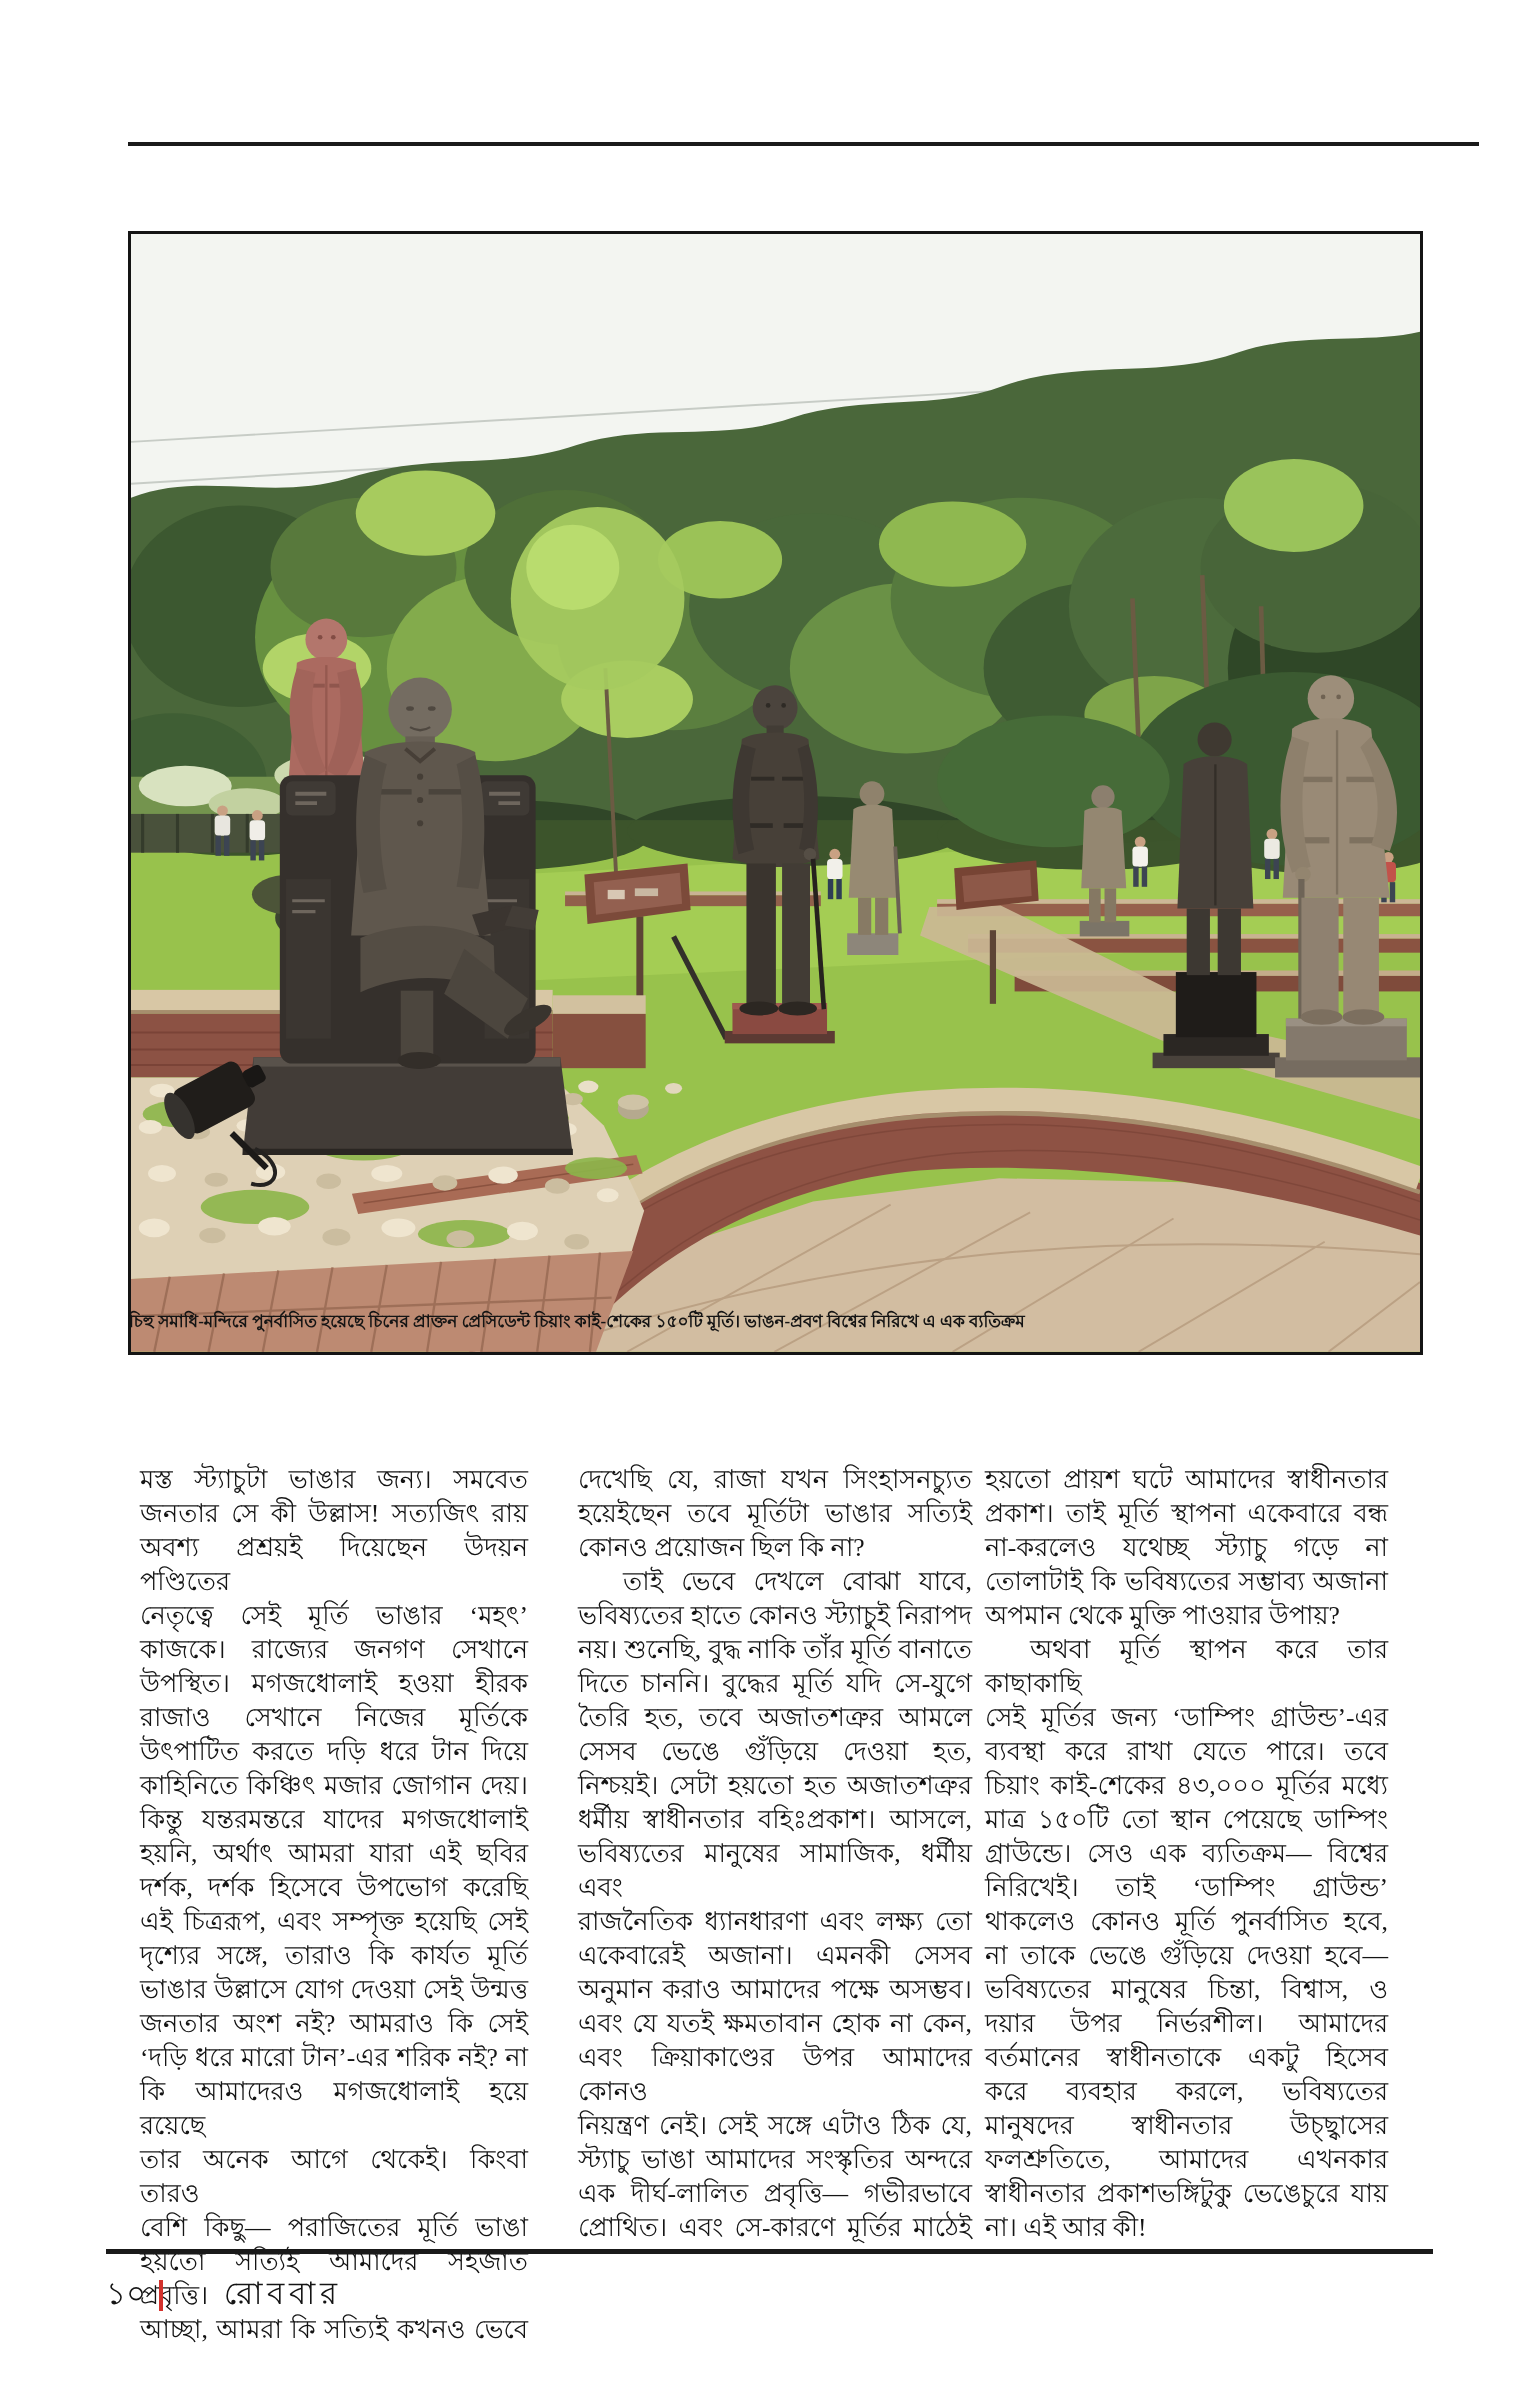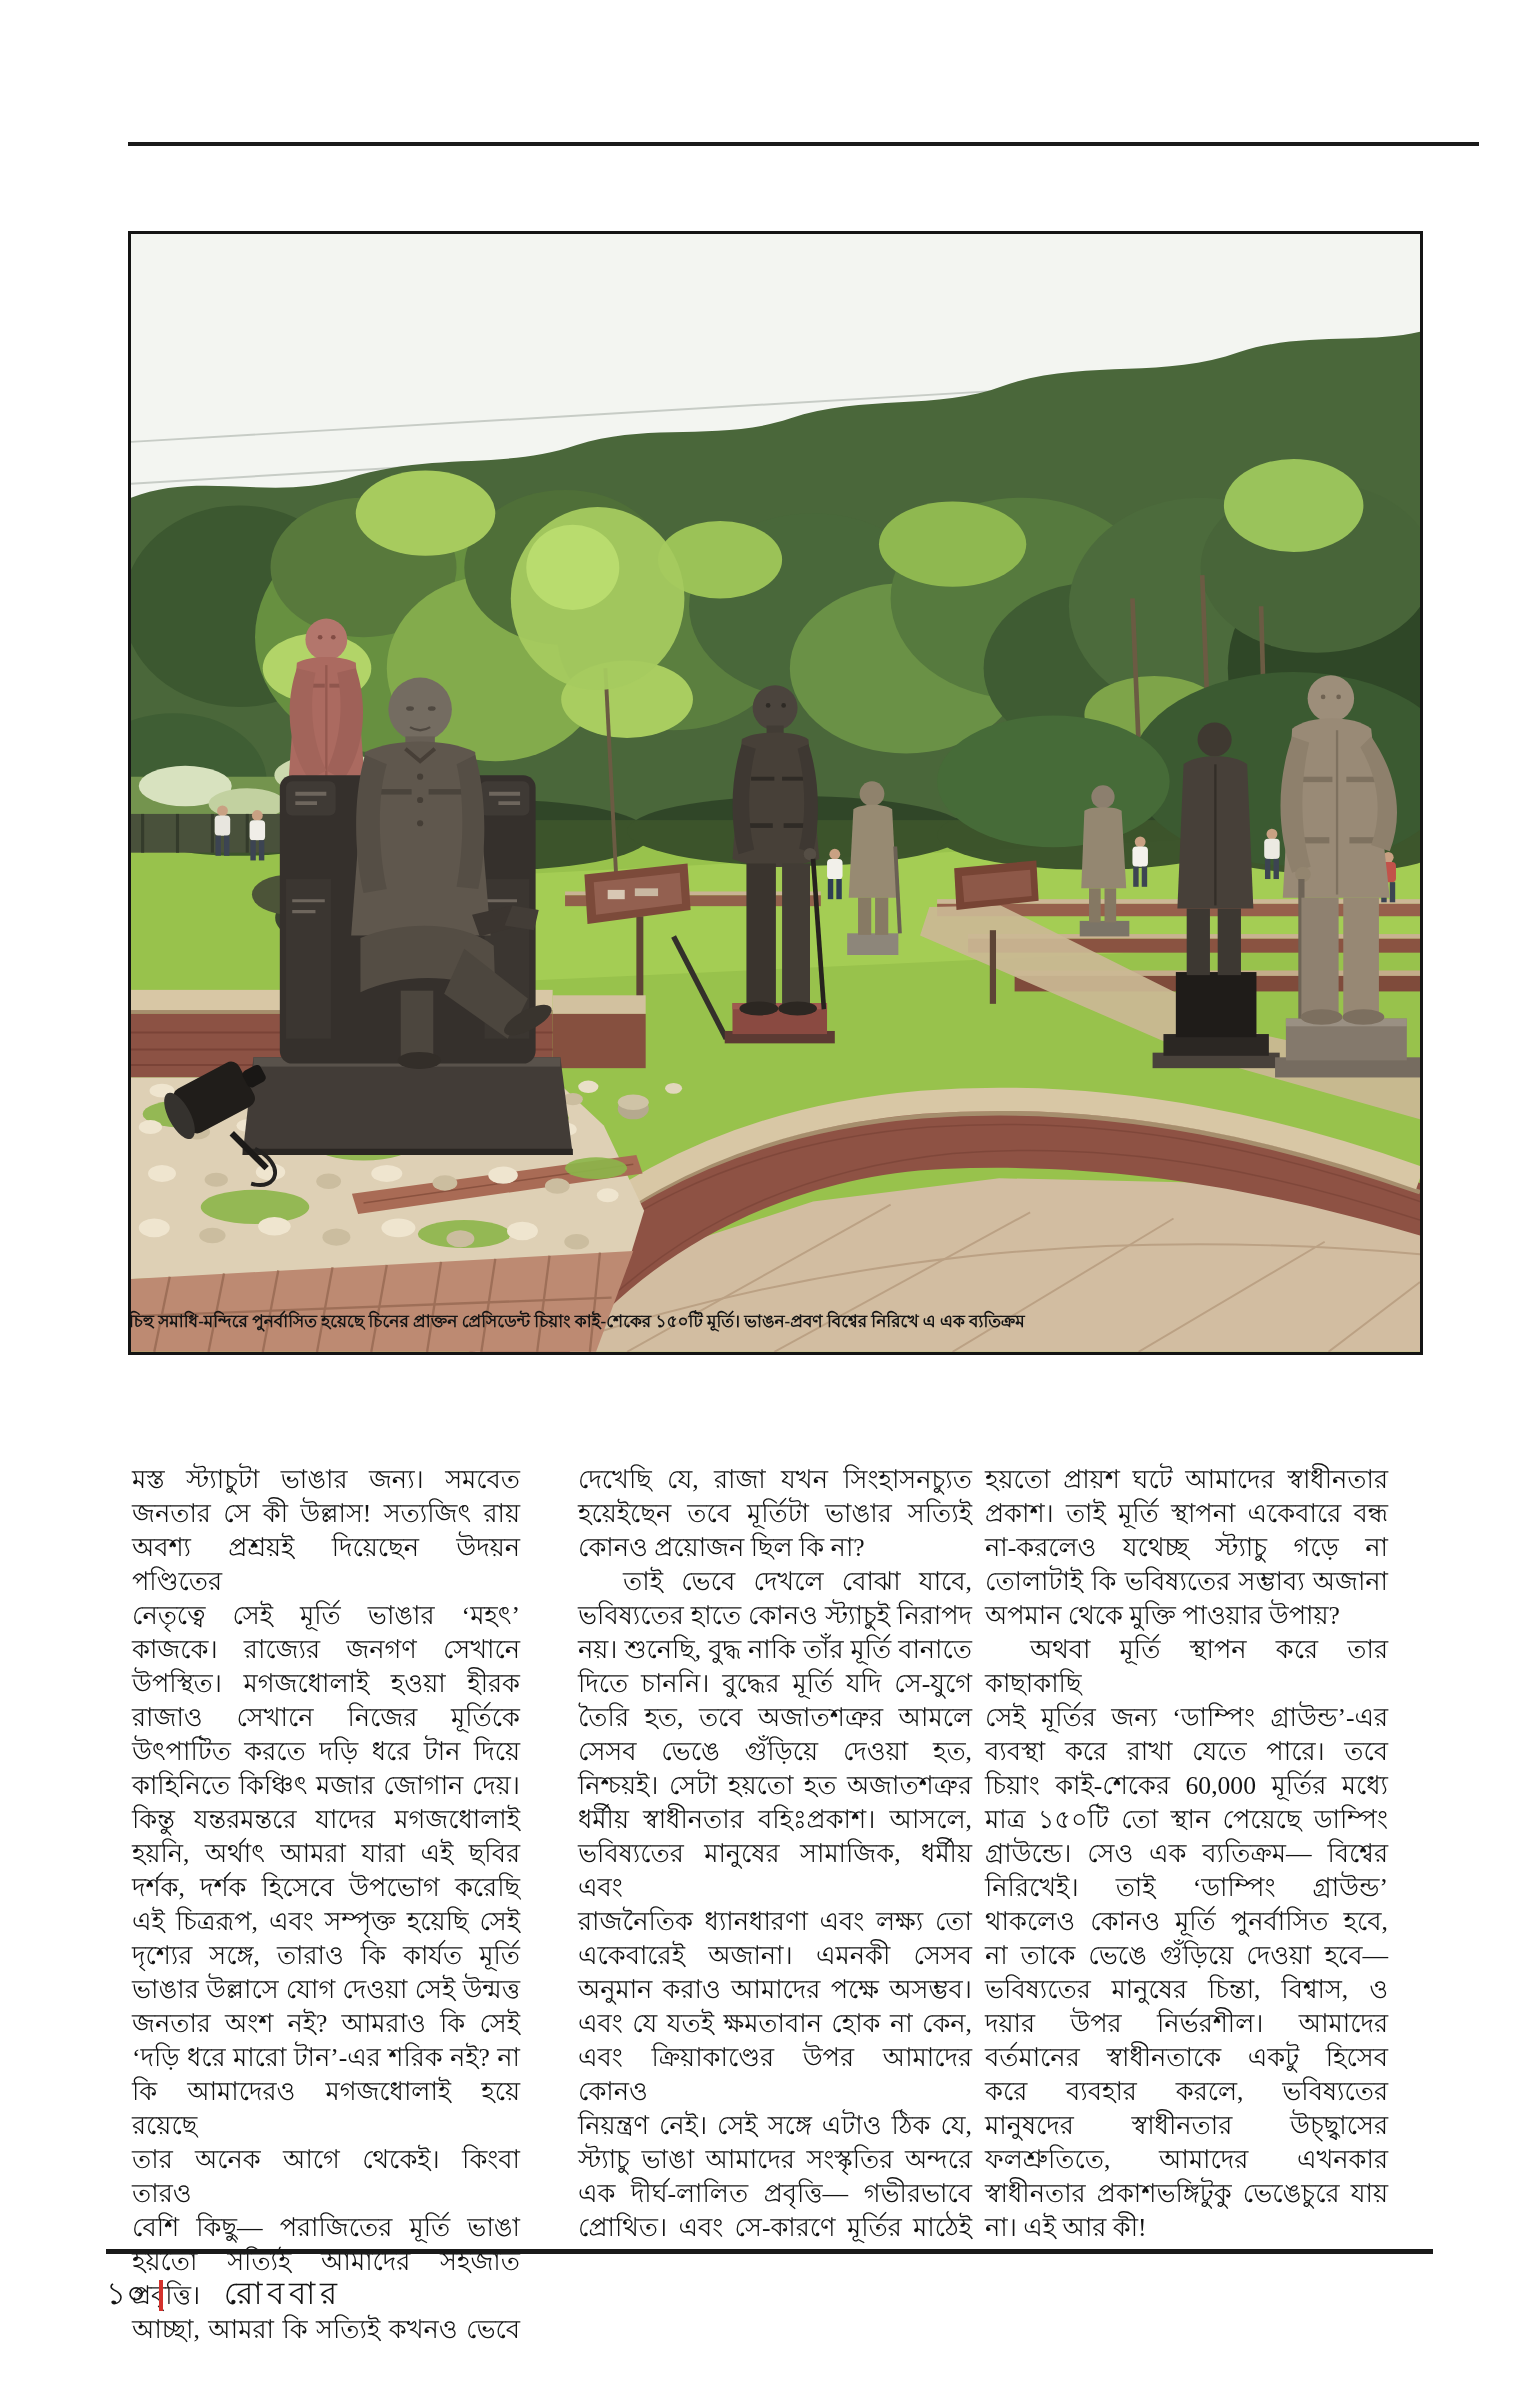--- a/index.html
+++ b/index.html
@@ -7,21 +7,21 @@
         font-family:"Liberation Serif", serif;color:var(--text,#141414);}
   .rule{position:absolute;background:var(--rule,#1a1a1a);}
   .top-rule{left:128px;top:142px;width:1351px;height:3.9px;}
   .photo-frame{position:absolute;left:128px;top:231px;width:1295px;height:1124px;
                box-sizing:border-box;border:3.1px solid #141414;background:#f3f5f1;}
   .photo-frame svg{display:block;}
   .caption{position:absolute;left:129px;top:1311px;width:1289px;text-align:left;
            font-size:17px;font-weight:600;line-height:1.35;}
   .columns{position:absolute;left:128px;top:1463px;width:1308px;}
   .col{position:absolute;top:0;font-size:25.6px;line-height:34px;}
-  .col-1{left:4px;width:388px;}
+  .col-1{left:12px;width:388px;}
   .col-2{left:450px;width:394px;}
   .col-3{left:857px;width:403px;}
   .line{text-align:justify;text-align-last:justify;white-space:normal;}
   .line.flush{text-align-last:left;}
   .line.indent{text-indent:45px;}
   .footer-rule{left:106px;top:2249px;width:1327px;height:5.4px;}
   .footer{position:absolute;left:106px;top:2269px;font-size:31px;display:flex;align-items:center;}
   .footer .bar{display:inline-block;width:4.7px;height:31px;background:var(--accent,#d3312c);
                margin:0 12.4px;}
   .footer .pub{letter-spacing:4.7px;margin-left:48px;}
@@ -483,21 +483,21 @@
       </div>
     <div class="col col-3">
         <div class="line">হয়তো প্রায়শ ঘটে আমাদের স্বাধীনতার</div>
         <div class="line">প্রকাশ। তাই মূর্তি স্থাপনা একেবারে বন্ধ</div>
         <div class="line">না-করলেও যথেচ্ছ স্ট্যাচু গড়ে না</div>
         <div class="line">তোলাটাই কি ভবিষ্যতের সম্ভাব্য অজানা</div>
         <div class="line flush">অপমান থেকে মুক্তি পাওয়ার উপায়?</div>
         <div class="line indent">অথবা মূর্তি স্থাপন করে তার কাছাকাছি</div>
         <div class="line">সেই মূর্তির জন্য ‘ডাম্পিং গ্রাউন্ড’-এর</div>
         <div class="line">ব্যবস্থা করে রাখা যেতে পারে। তবে</div>
-        <div class="line">চিয়াং কাই-শেকের 60,000 মূর্তির মধ্যে</div>
+        <div class="line">চিয়াং কাই-শেকের ৪৩,০০০ মূর্তির মধ্যে</div>
         <div class="line">মাত্র ১৫০টি তো স্থান পেয়েছে ডাম্পিং</div>
         <div class="line">গ্রাউন্ডে। সেও এক ব্যতিক্রম— বিশ্বের</div>
         <div class="line">নিরিখেই। তাই ‘ডাম্পিং গ্রাউন্ড’</div>
         <div class="line">থাকলেও কোনও মূর্তি পুনর্বাসিত হবে,</div>
         <div class="line">না তাকে ভেঙে গুঁড়িয়ে দেওয়া হবে—</div>
         <div class="line">ভবিষ্যতের মানুষের চিন্তা, বিশ্বাস, ও</div>
         <div class="line">দয়ার উপর নির্ভরশীল। আমাদের</div>
         <div class="line">বর্তমানের স্বাধীনতাকে একটু হিসেব</div>
         <div class="line">করে ব্যবহার করলে, ভবিষ্যতের</div>
         <div class="line">মানুষদের স্বাধীনতার উচ্ছ্বাসের</div>

